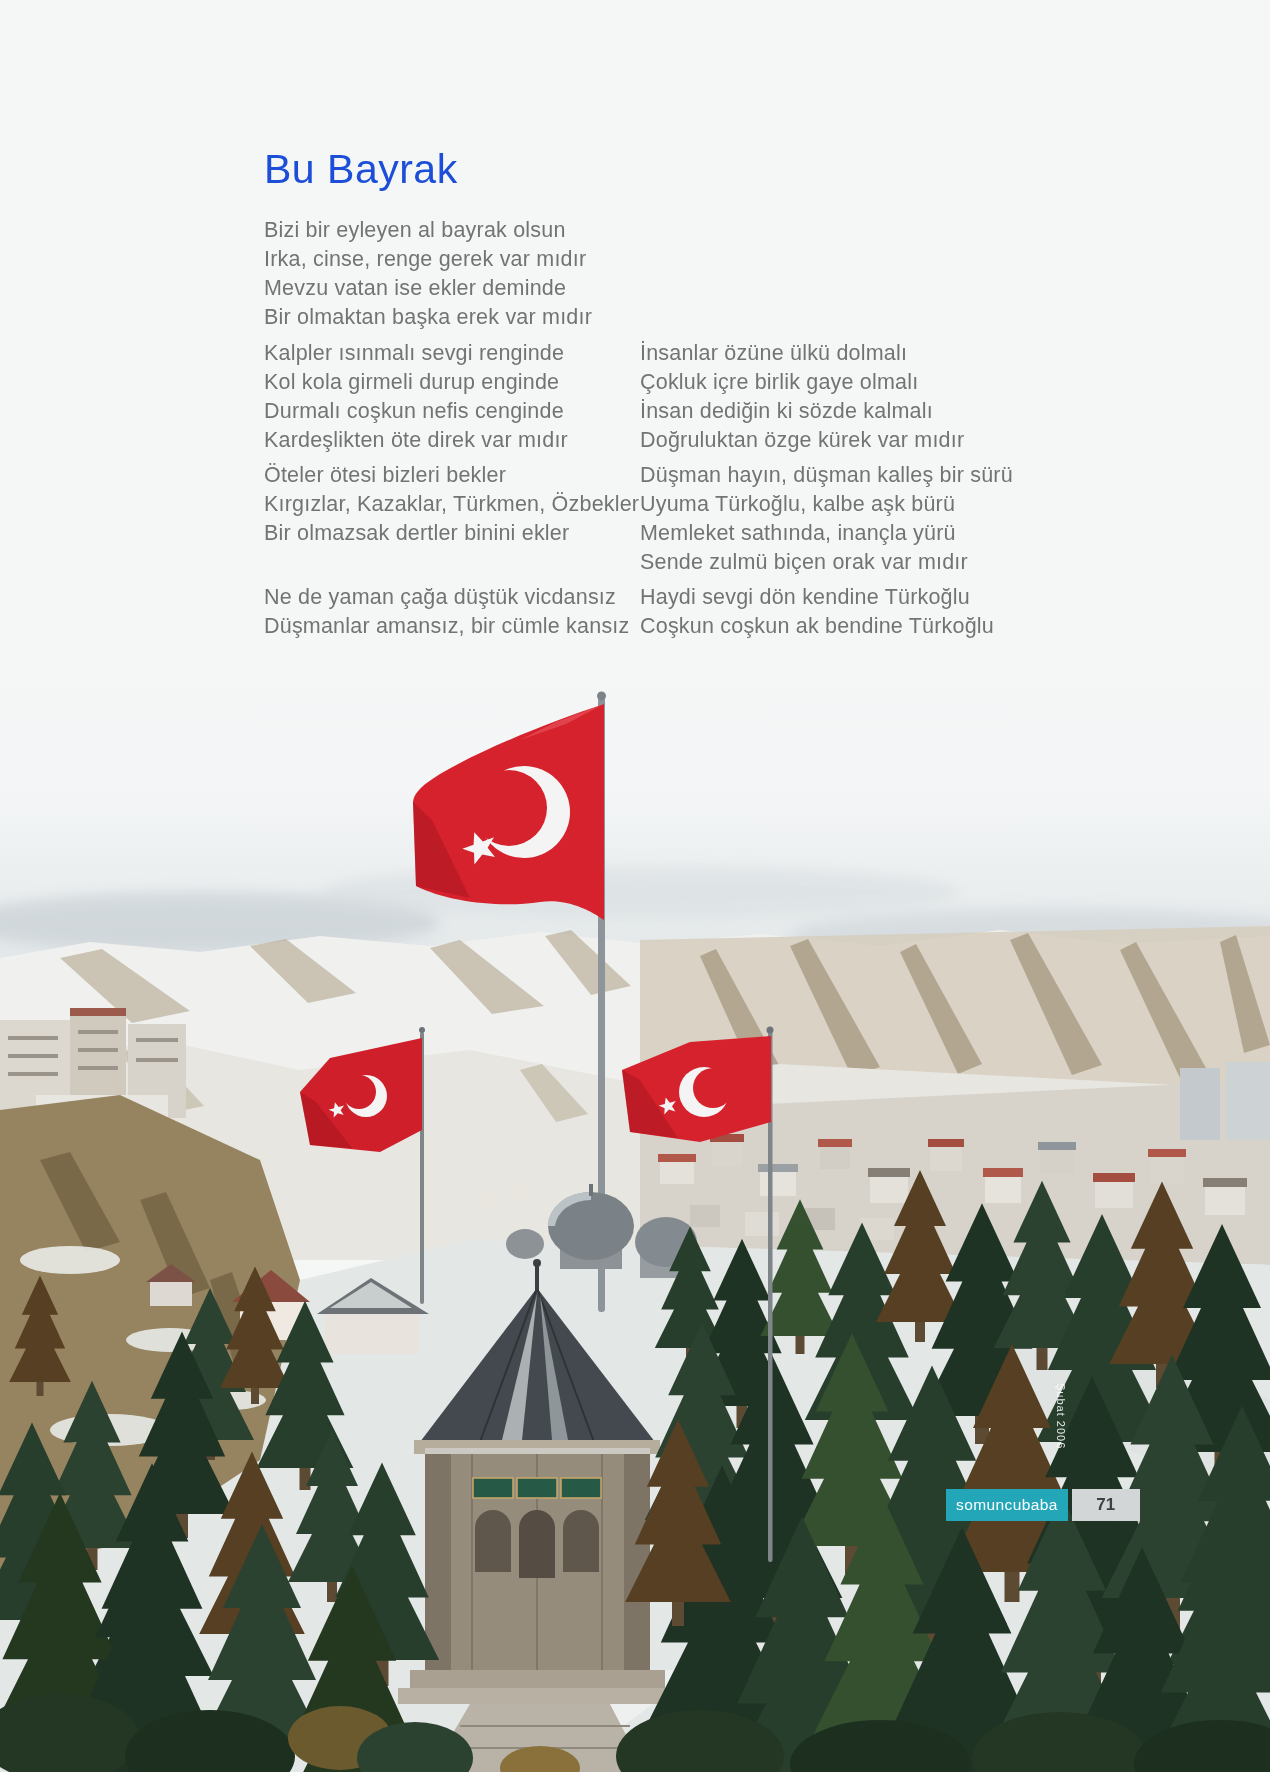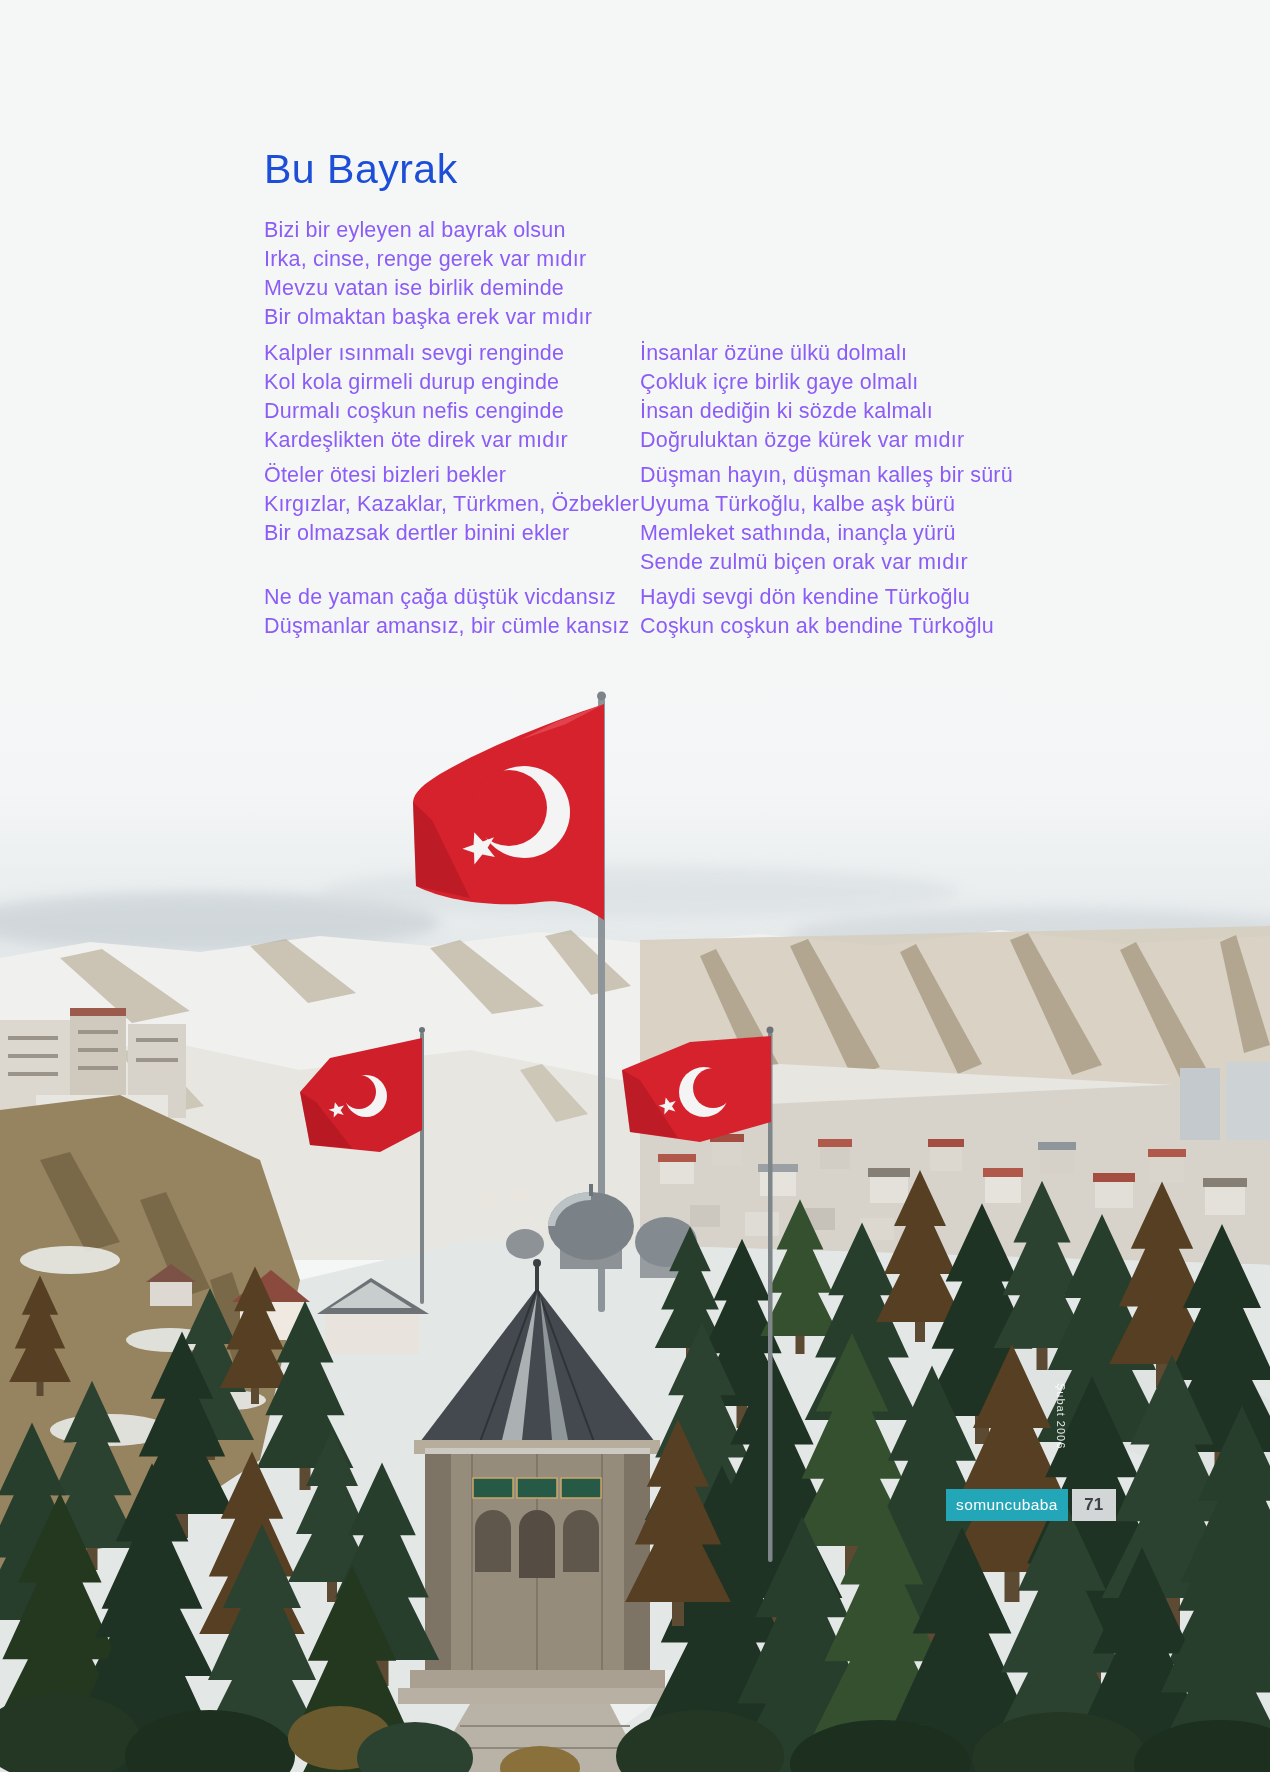--- a/index.html
+++ b/index.html
@@ -1,42 +1,42 @@
 <!DOCTYPE html>
 <html><head>
 <meta charset="utf-8">
 <style>
   html,body{margin:0;padding:0;background:#e9ebec;}
   .page{position:relative;width:1270px;height:1772px;background:#f5f7f7;overflow:hidden;
         font-family:"Liberation Sans",sans-serif;}
   .page-title{position:absolute;left:264px;top:146px;font-size:41px;font-weight:400;
               color:#1d4ed8;letter-spacing:.5px;margin:0;}
   .stanza{position:absolute;width:420px;}
-  .stanza .line{font-size:21.5px;line-height:29px;color:#8b5cf6;letter-spacing:.2px;white-space:nowrap;}
+  .stanza .line{font-size:21.5px;line-height:29px;color:#737373;letter-spacing:.2px;white-space:nowrap;}
   .author{position:absolute;left:640px;top:703px;font-size:21.5px;color:#585d63;letter-spacing:.2px;}
   .photo{position:absolute;left:0;top:640px;width:1270px;height:1132px;}
   .side-text{position:absolute;left:1055px;top:1383px;writing-mode:vertical-rl;
              font-size:11px;color:rgba(255,255,255,.88);letter-spacing:1px;}
   .badge{position:absolute;left:946px;top:1489px;display:flex;gap:4px;align-items:stretch;height:32px;}
   .badge .brand{background:#23a7b8;color:#ffffff;font-size:15.5px;letter-spacing:.4px;
                 display:flex;align-items:center;padding:0 10px;}
   .badge .pageno{background:#d2d6d7;color:#3c4146;font-size:17px;font-weight:700;
-                 display:flex;align-items:center;justify-content:center;width:44px;}
+                 display:flex;align-items:center;justify-content:center;width:68px;}
 </style>
 </head>
 <body>
 
 <div class="page">
 
   <h1 class="page-title">Bu Bayrak</h1>
 
   <div class="stanza" style="left:264px;top:216px">
     <div class="line">Bizi bir eyleyen al bayrak olsun</div>
     <div class="line">Irka, cinse, renge gerek var mıdır</div>
-    <div class="line">Mevzu vatan ise birlik deminde</div>
+    <div class="line">Mevzu vatan ise ekler deminde</div>
     <div class="line">Bir olmaktan başka erek var mıdır</div>
   </div>
   <div class="stanza" style="left:264px;top:339px">
     <div class="line">Kalpler ısınmalı sevgi renginde</div>
     <div class="line">Kol kola girmeli durup enginde</div>
     <div class="line">Durmalı coşkun nefis cenginde</div>
     <div class="line">Kardeşlikten öte direk var mıdır</div>
   </div>
   <div class="stanza" style="left:264px;top:461px">
     <div class="line">Öteler ötesi bizleri bekler</div>

